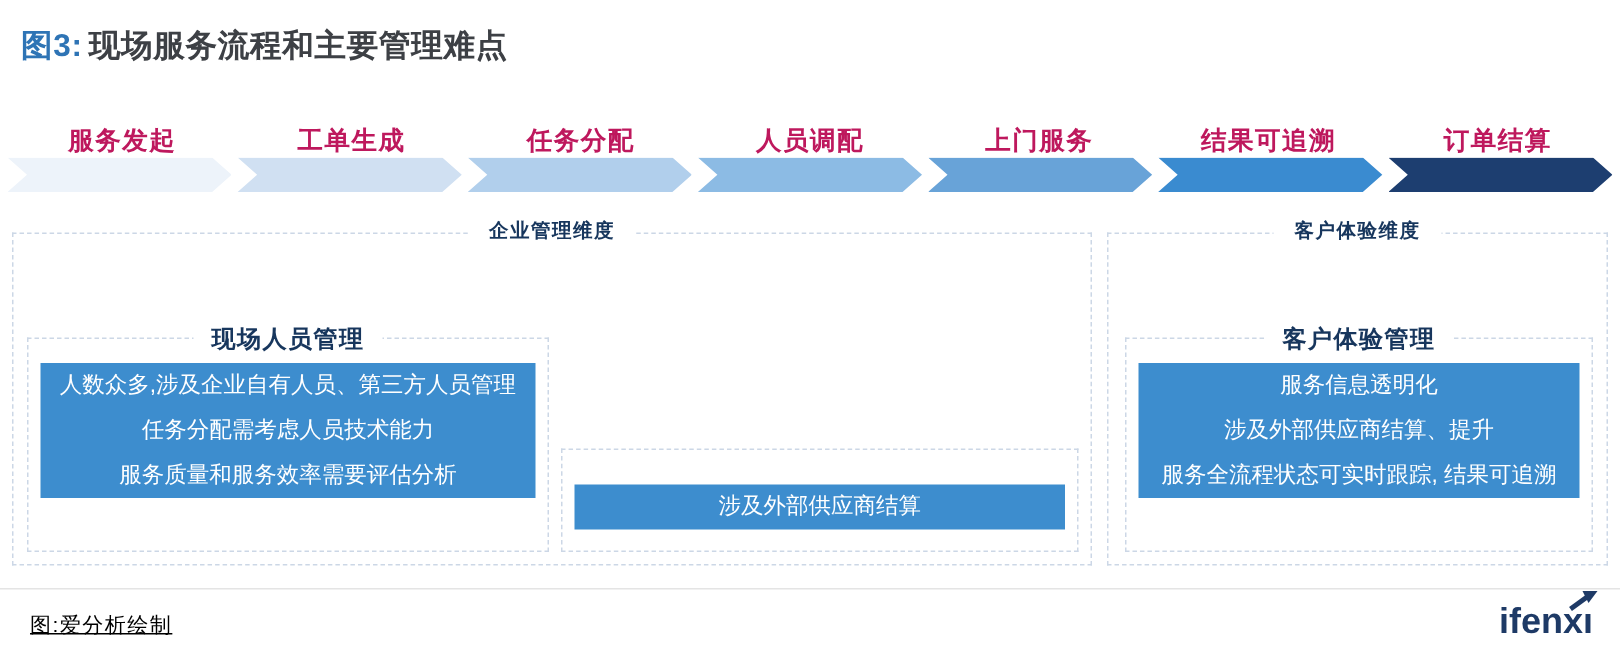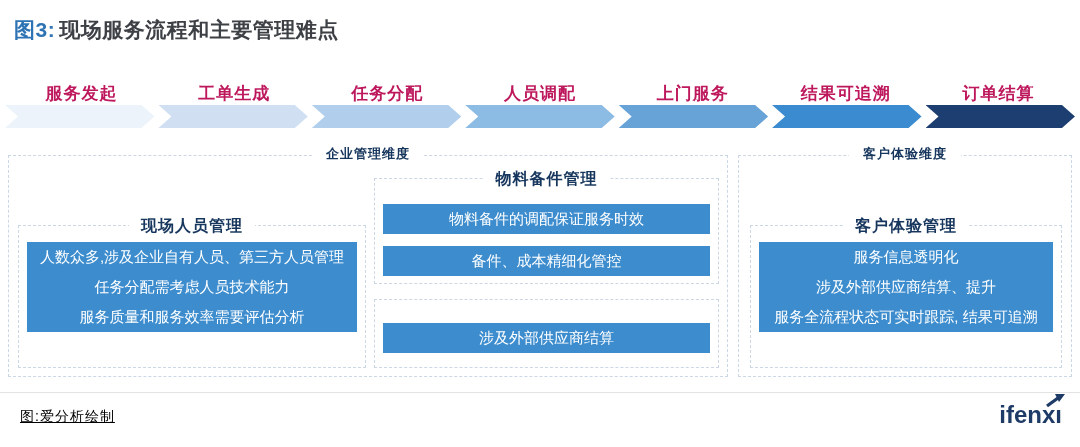--- a/index.html
+++ b/index.html
@@ -174,25 +174,20 @@
     <span class="panel-title">客户体验维度</span>
   </div>
 
   <div class="subpanel" id="group-personnel">
     <span class="subpanel-title">现场人员管理</span>
     <div class="blue-box">人数众多,涉及企业自有人员、第三方人员管理</div>
     <div class="blue-box">任务分配需考虑人员技术能力</div>
     <div class="blue-box">服务质量和服务效率需要评估分析</div>
   </div>
 
-  <div class="subpanel" id="group-materials">
-    <span class="subpanel-title">物料备件管理</span>
-    <div class="blue-box">物料备件的调配保证服务时效</div>
-    <div class="blue-box">备件、成本精细化管控</div>
-  </div>
 
   <div class="subpanel" id="group-finance">
     <div class="blue-box">涉及外部供应商结算</div>
   </div>
 
   <div class="subpanel" id="group-experience">
     <span class="subpanel-title">客户体验管理</span>
     <div class="blue-box">服务信息透明化</div>
     <div class="blue-box">涉及外部供应商结算、提升</div>
     <div class="blue-box">服务全流程状态可实时跟踪, 结果可追溯</div>

